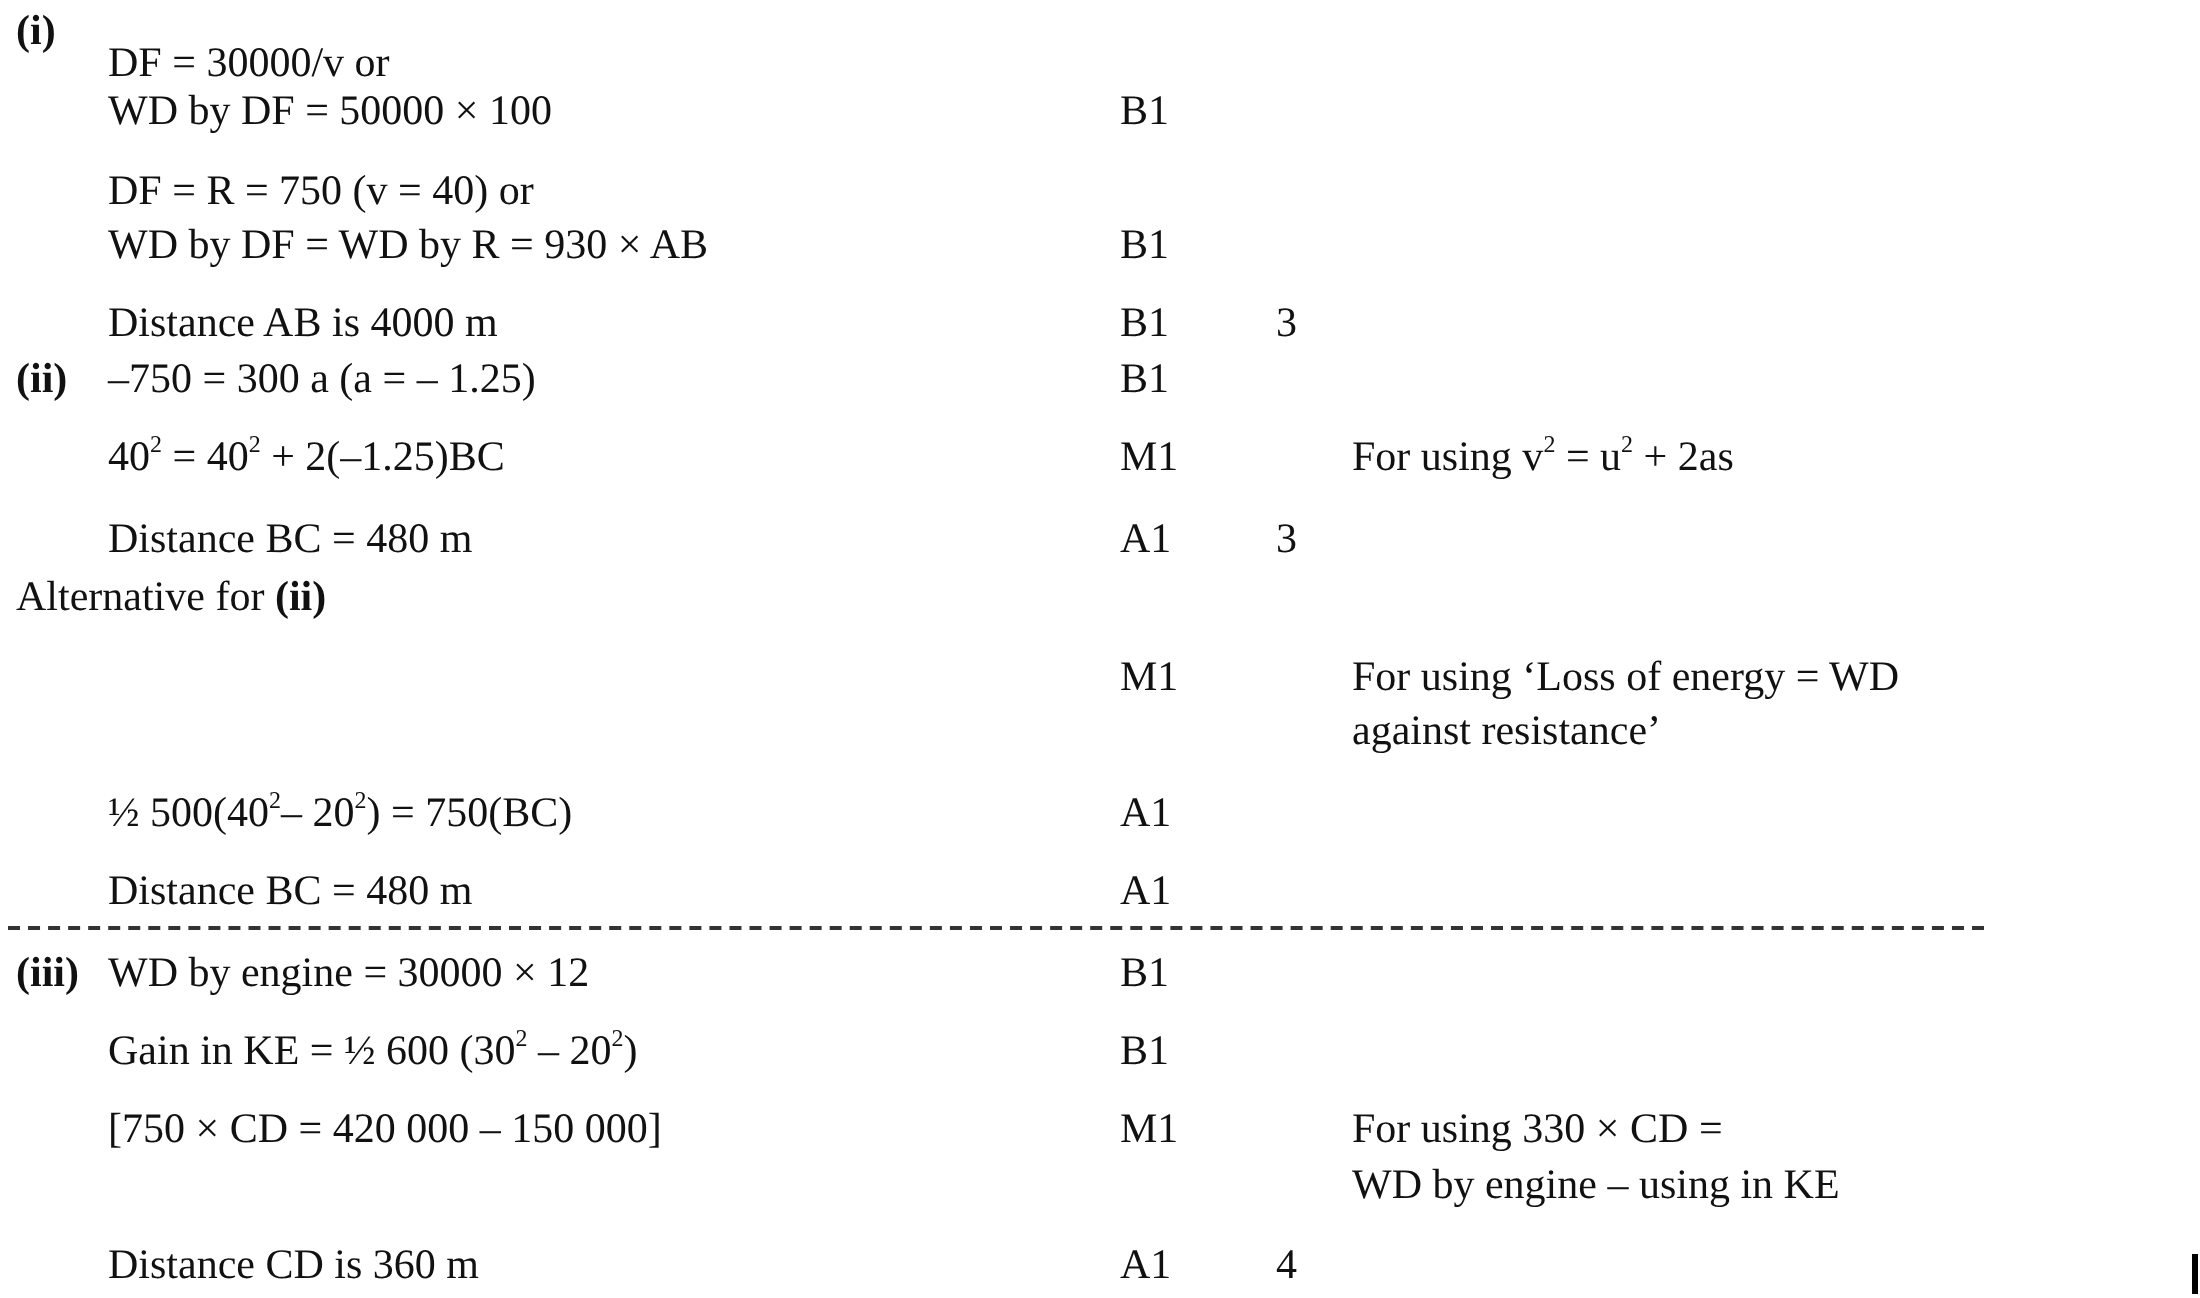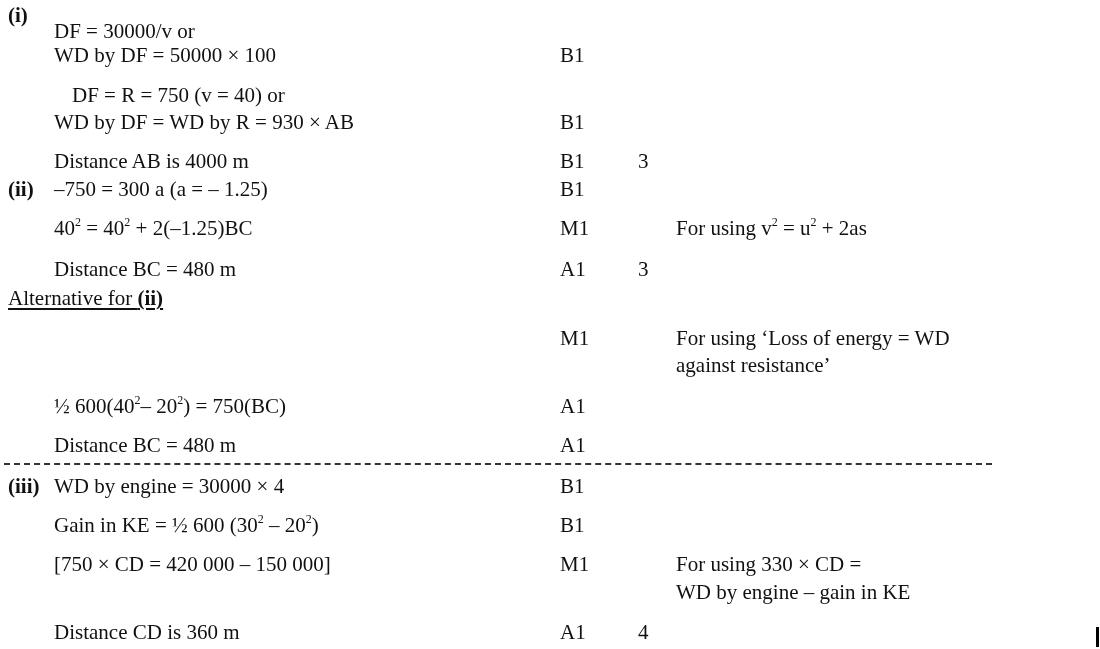--- a/index.html
+++ b/index.html
@@ -4,39 +4,39 @@
 <style>
   html, body { margin: 0; padding: 0; background: #ffffff; }
   body {
     width: 1100px; height: 649px; position: relative; overflow: hidden;
     font-family: "Liberation Serif", "DejaVu Serif", serif;
     color: #111111; font-size: 21px;
   }
   .t { position: absolute; white-space: nowrap; line-height: 1; }
   .lbl { font-weight: bold; }
   sup { font-size: 12px; vertical-align: 9px; line-height: 0; }
-  .ul { text-decoration: underline; text-underline-offset: 3px; }
+  .ul { text-underline-offset: 3px; }
   .divider {
     position: absolute; left: 4px; top: 463px; width: 988px; height: 0;
     border-top: 2px dashed #333333;
   }
   .cursor-mark {
     position: absolute; left: 1096px; top: 627px; width: 3px; height: 20px; background: #000;
   }
 </style>
 </head>
 <body>
 
 <span class="t lbl" style="left:8px;top:5px">(i)</span>
 <span class="t" style="left:54px;top:21px">DF = 30000/v or</span>
 
 <span class="t" style="left:54px;top:45px">WD by DF = 50000 × 100</span>
 <span class="t" style="left:560px;top:45px">B1</span>
 
-<span class="t" style="left:72px;top:85px">DF = R = 750  (v = 40) or</span>
+<span class="t" style="left:54px;top:85px">DF = R = 750  (v = 40) or</span>
 <span class="t" style="left:54px;top:112px">WD by DF = WD by R = 930 × AB</span>
 <span class="t" style="left:560px;top:112px">B1</span>
 
 <span class="t" style="left:54px;top:151px">Distance AB is 4000 m</span>
 <span class="t" style="left:560px;top:151px">B1</span>
 <span class="t" style="left:638px;top:151px">3</span>
 
 <span class="t lbl" style="left:8px;top:179px">(ii)</span>
 <span class="t" style="left:54px;top:179px">–750 = 300 a   (a = – 1.25)</span>
 <span class="t" style="left:560px;top:179px">B1</span>
@@ -48,37 +48,37 @@
 <span class="t" style="left:54px;top:259px">Distance BC = 480 m</span>
 <span class="t" style="left:560px;top:259px">A1</span>
 <span class="t" style="left:638px;top:259px">3</span>
 
 <span class="t ul" style="left:8px;top:288px"><span>Alternative for </span><span class="lbl">(ii)</span></span>
 
 <span class="t" style="left:560px;top:328px">M1</span>
 <span class="t" style="left:676px;top:328px">For using ‘Loss of energy = WD</span>
 <span class="t" style="left:676px;top:355px">against resistance’</span>
 
-<span class="t" style="left:54px;top:396px"><span>½ 600(40</span><sup>2</sup><span>– 20</span><sup>2</sup><span>) = 750(BC)</span></span>
+<span class="t" style="left:54px;top:396px"><span>½ 500(40</span><sup>2</sup><span>– 20</span><sup>2</sup><span>) = 750(BC)</span></span>
 <span class="t" style="left:560px;top:396px">A1</span>
 
 <span class="t" style="left:54px;top:435px">Distance BC = 480 m</span>
 <span class="t" style="left:560px;top:435px">A1</span>
 
 <div class="divider"></div>
 
 <span class="t lbl" style="left:8px;top:476px">(iii)</span>
-<span class="t" style="left:54px;top:476px">WD by engine = 30000 × 4</span>
+<span class="t" style="left:54px;top:476px">WD by engine = 30000 × 12</span>
 <span class="t" style="left:560px;top:476px">B1</span>
 
 <span class="t" style="left:54px;top:515px"><span>Gain in KE = ½ 600 (30</span><sup>2</sup><span> – 20</span><sup>2</sup><span>)</span></span>
 <span class="t" style="left:560px;top:515px">B1</span>
 
 <span class="t" style="left:54px;top:554px">[750 × CD = 420 000 – 150 000]</span>
 <span class="t" style="left:560px;top:554px">M1</span>
 <span class="t" style="left:676px;top:554px">For using 330 × CD =</span>
-<span class="t" style="left:676px;top:582px">WD by engine – gain in KE</span>
+<span class="t" style="left:676px;top:582px">WD by engine – using in KE</span>
 
 <span class="t" style="left:54px;top:622px">Distance CD is 360 m</span>
 <span class="t" style="left:560px;top:622px">A1</span>
 <span class="t" style="left:638px;top:622px">4</span>
 
 <div class="cursor-mark"></div>
 
 </body></html>

